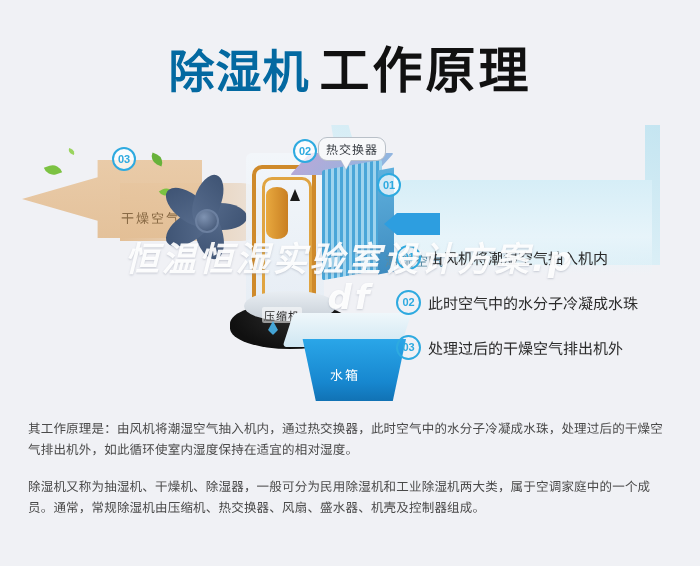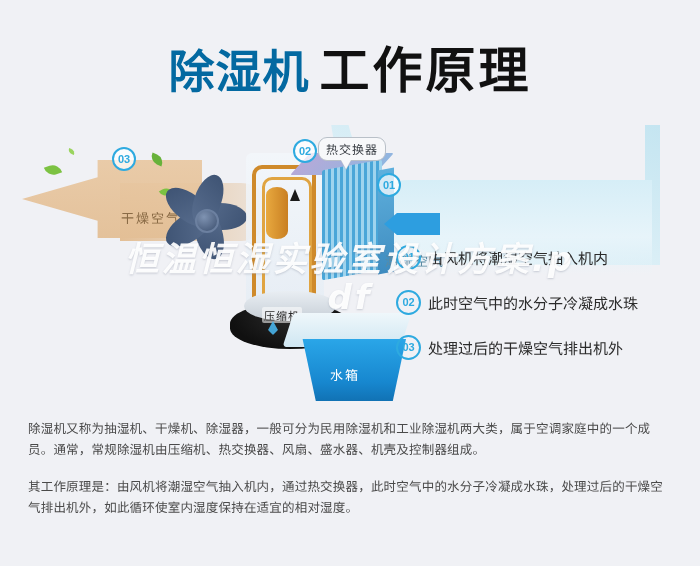--- a/index.html
+++ b/index.html
@@ -332,17 +332,17 @@
       </div>
     </div>
   </div>
 
   <div class="watermark">
     <div>恒温恒湿实验室设计方案.p</div>
     <div>df</div>
   </div>
 
   <div class="body-copy">
+    <p class="para">其工作原理是：由风机将潮湿空气抽入机内，通过热交换器，此时空气中的水分子冷凝成水珠，处理过后的干燥空气排出机外，如此循环使室内湿度保持在适宜的相对湿度。</p>
     <p class="para">除湿机又称为抽湿机、干燥机、除湿器，一般可分为民用除湿机和工业除湿机两大类，属于空调家庭中的一个成员。通常，常规除湿机由压缩机、热交换器、风扇、盛水器、机壳及控制器组成。</p>
-    <p class="para">其工作原理是：由风机将潮湿空气抽入机内，通过热交换器，此时空气中的水分子冷凝成水珠，处理过后的干燥空气排出机外，如此循环使室内湿度保持在适宜的相对湿度。</p>
   </div>
 
 </div>
 
 </body></html>

